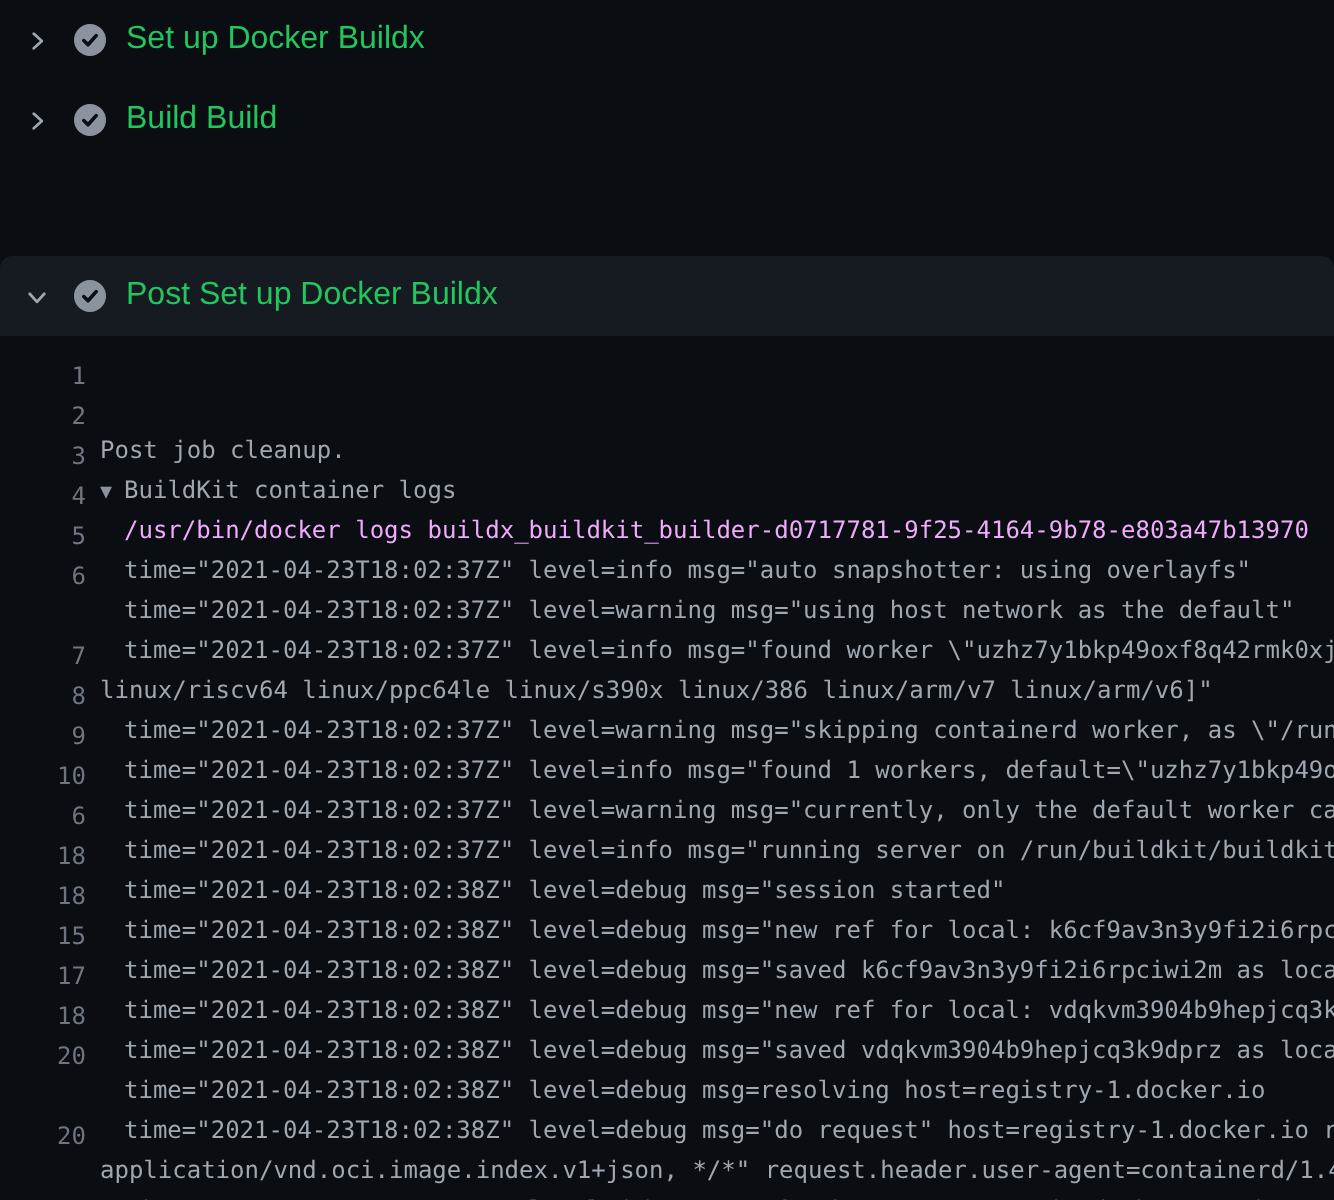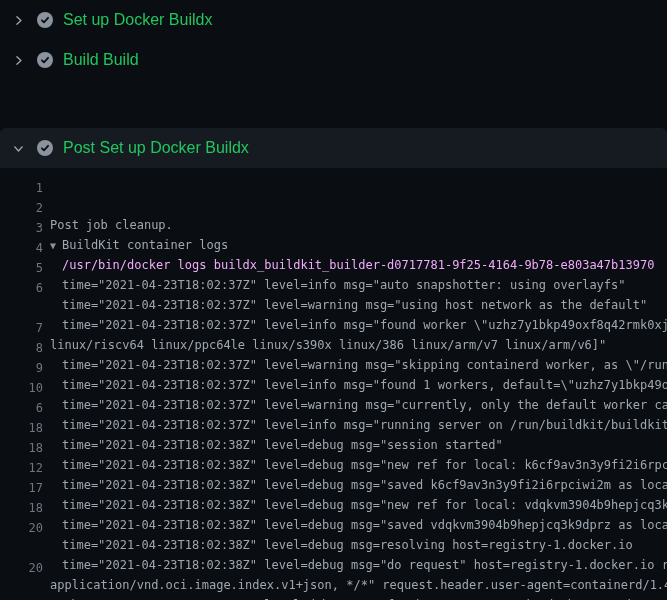--- a/index.html
+++ b/index.html
@@ -162,21 +162,21 @@
     <span class="txt">time="2021-04-23T18:02:38Z" level=debug msg="new ref for local: k6cf9av3n3y9fi2i6rpciwi"</span>
   </div>
 
 
   <div class="row k-detail">
     <span class="num">18</span>
     <span class="txt">time="2021-04-23T18:02:38Z" level=debug msg="saved k6cf9av3n3y9fi2i6rpciwi2m as local.s"</span>
   </div>
 
   <div class="row k-detail">
-    <span class="num">12</span>
+    <span class="num">15</span>
     <span class="txt">time="2021-04-23T18:02:38Z" level=debug msg="new ref for local: vdqkvm3904b9hepjcq3k9dp"</span>
   </div>
 
 
   <div class="row k-detail">
     <span class="num">17</span>
     <span class="txt">time="2021-04-23T18:02:38Z" level=debug msg="saved vdqkvm3904b9hepjcq3k9dprz as local.s"</span>
   </div>
 
   <div class="row k-detail">

